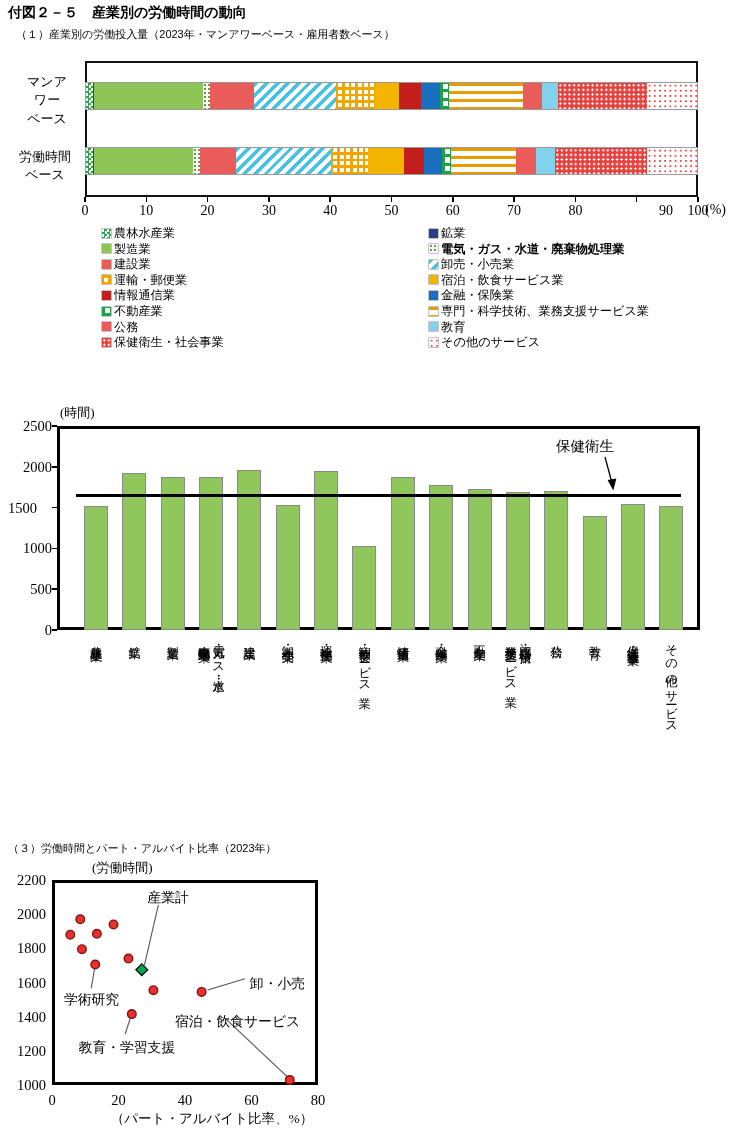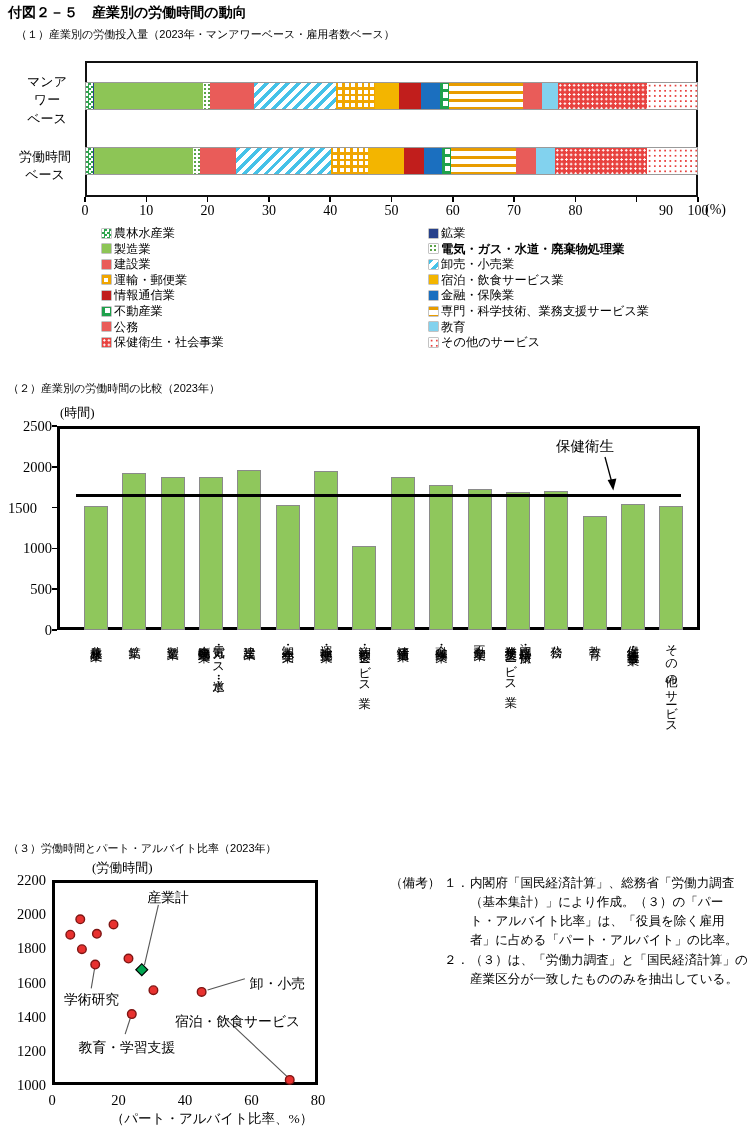--- a/index.html
+++ b/index.html
@@ -29,21 +29,20 @@
 <body>
 
 <div class="page" id="page">
 
   <div class="abs h1" style="left:8px;top:4px">付図２－５　産業別の労働時間の動向</div>
   <div class="abs h2" style="left:16px;top:27px">（１）産業別の労働投入量（2023年・マンアワーベース・雇用者数ベース）</div>
 
   <div class="thinbox" style="left:85px;top:61px;width:613px;height:136px"></div>
   <div class="unitlabel" style="left:705px;top:202px;font-size:14px">(%)</div>
 
-  <div class="abs h2" style="left:8px;top:381px">（２）産業別の労働時間の比較（2023年）</div>
   <div class="unitlabel" style="left:60px;top:404px">(時間)</div>
   <div class="plotbox" style="left:57px;top:426px;width:643px;height:204px"></div>
   <div class="reflabel" style="left:556px;top:437px">保健衛生</div>
   <svg style="position:absolute;left:592px;top:452px" width="40" height="44" viewBox="0 0 40 44">
     <line x1="13" y1="5" x2="20" y2="31" stroke="#000" stroke-width="1.3"></line>
     <polygon points="15.6,28 21.3,38.5 24.4,26.4" fill="#000"></polygon>
   </svg>
 
   <div class="abs h2" style="left:8px;top:841px">（３）労働時間とパート・アルバイト比率（2023年）</div>
   <div class="unitlabel" style="left:92px;top:859px">(労働時間)</div>
@@ -62,33 +61,20 @@
       <circle cx="43.225" cy="84.5625" r="4.3" fill="#E8312F" stroke="#7E1513" stroke-width="1.4"></circle>
       <circle cx="76.475" cy="78.58333333333334" r="4.3" fill="#E8312F" stroke="#7E1513" stroke-width="1.4"></circle>
       <rect x="85.575" y="85.4875" width="8.4" height="8.4" transform="rotate(45 89.775 89.6875)" fill="#00A551" stroke="#000" stroke-width="1.2"></rect>
       <circle cx="101.4125" cy="110.1875" r="4.3" fill="#E8312F" stroke="#7E1513" stroke-width="1.4"></circle>
       <circle cx="149.625" cy="111.89583333333333" r="4.3" fill="#E8312F" stroke="#7E1513" stroke-width="1.4"></circle>
       <circle cx="79.8" cy="134.10416666666666" r="4.3" fill="#E8312F" stroke="#7E1513" stroke-width="1.4"></circle>
       <circle cx="237.7375" cy="199.875" r="4.3" fill="#E8312F" stroke="#7E1513" stroke-width="1.4"></circle>
     </svg>
   <div class="axiscaption" style="left:88px;top:1110px;width:248px">（パート・アルバイト比率、%）</div>
 
-  <div class="notes">
-    <div class="notes-label">（備考）</div>
-    <div class="notes-body">
-      <div class="note-item">
-        <span class="note-num">１．</span>
-        <span class="note-text">内閣府「国民経済計算」、総務省「労働力調査（基本集計）」により作成。（３）の「パート・アルバイト比率」は、「役員を除く雇用者」に占める「パート・アルバイト」の比率。</span>
-      </div>
-      <div class="note-item">
-        <span class="note-num">２．</span>
-        <span class="note-text">（３）は、「労働力調査」と「国民経済計算」の産業区分が一致したもののみを抽出している。</span>
-      </div>
-    </div>
-  </div>
 
 <div style="position: absolute; left: 85px; top: 82px; width: 613px; height: 28px; display: flex; border: 1px solid rgb(154, 154, 154);">
       <div style="flex: 0 0 1.2%; background: repeating-conic-gradient(rgb(47, 164, 78) 0%, rgb(47, 164, 78) 25%, rgb(255, 255, 255) 0%, rgb(255, 255, 255) 50%) 0% 0% / 5px 5px;"></div>
       <div style="flex: 0 0 0.1%; background: rgb(39, 65, 139);"></div>
       <div style="flex: 0 0 17.9%; background: rgb(141, 197, 86);"></div>
       <div style="flex: 0 0 1.1%; background-color: rgb(255, 255, 255); background-image: radial-gradient(circle, rgb(91, 163, 72) 1.1px, transparent 1.2px); background-size: 4px 4px;"></div>
       <div style="flex: 0 0 7.2%; background: rgb(233, 92, 89);"></div>
       <div style="flex: 0 0 13.5%; background: repeating-linear-gradient(135deg, rgb(69, 194, 232) 0px, rgb(69, 194, 232) 3.5px, rgb(255, 255, 255) 3.5px, rgb(255, 255, 255) 7.5px);"></div>
       <div style="flex: 0 0 6.3%; background-color: rgb(255, 255, 255); background-image: repeating-linear-gradient(0deg, rgb(240, 165, 0) 0px, rgb(240, 165, 0) 2.4px, transparent 2.4px, transparent 6.4px), repeating-linear-gradient(90deg, rgb(240, 165, 0) 0px, rgb(240, 165, 0) 2.4px, transparent 2.4px, transparent 6.4px);"></div>
       <div style="flex: 0 0 4%; background: rgb(243, 181, 0);"></div>

